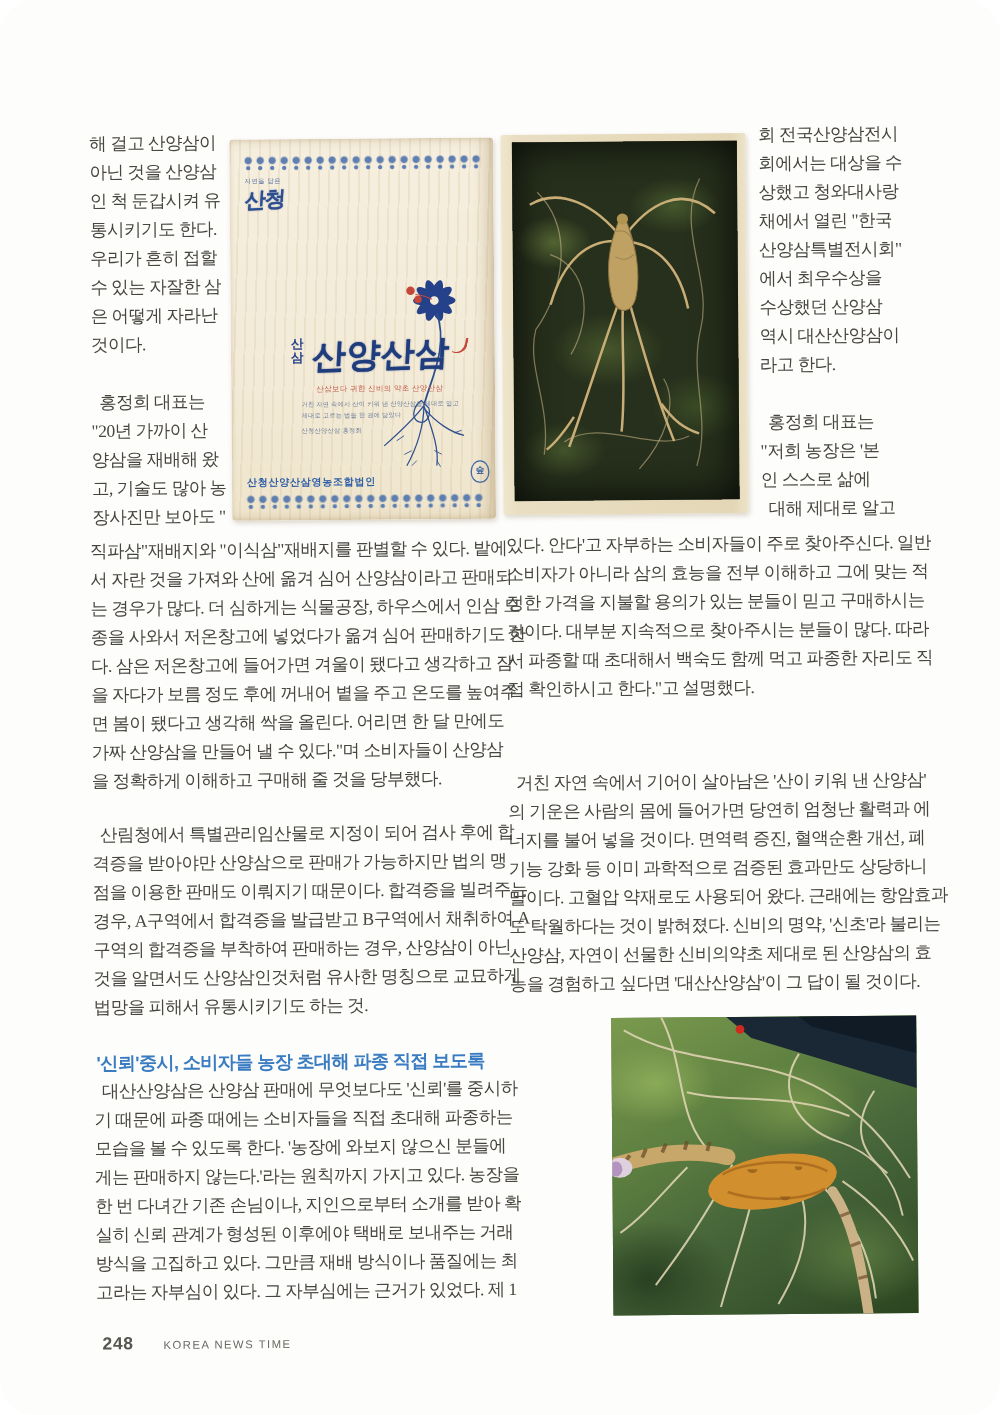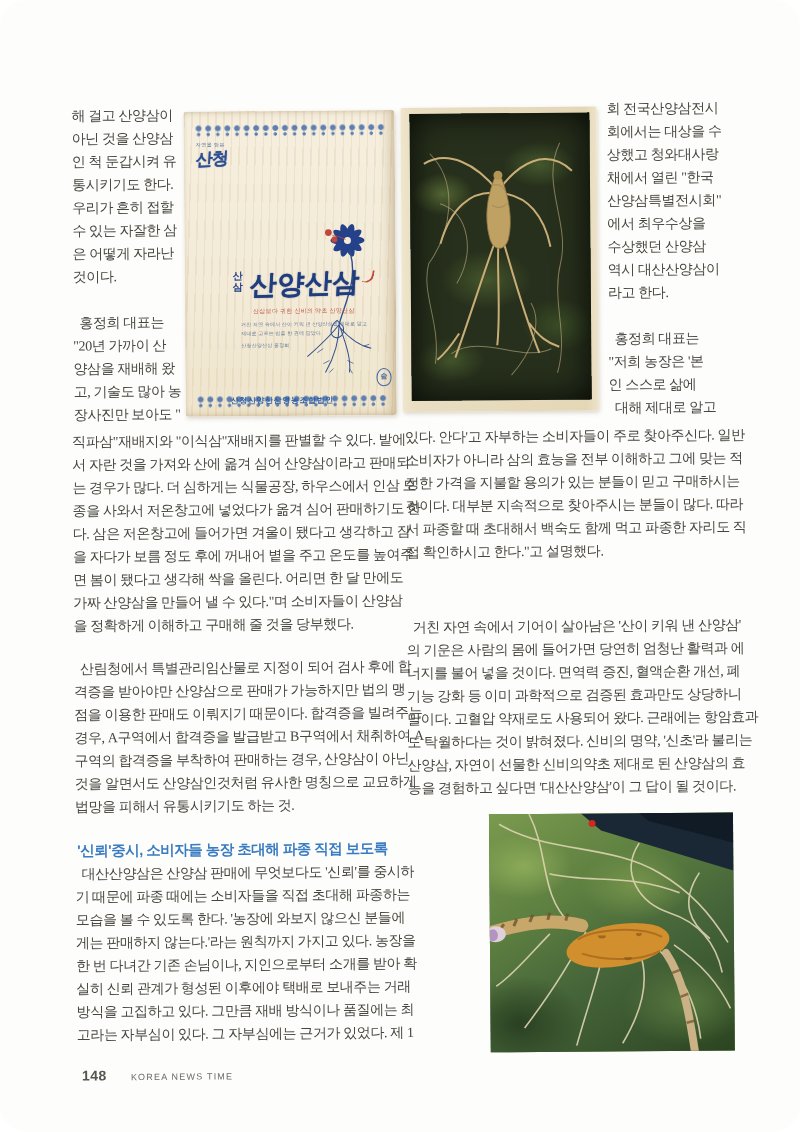--- a/index.html
+++ b/index.html
@@ -68,21 +68,21 @@
     text-shadow:0 0 1.2px rgba(31,60,125,0.9);
   }
   .red-swirl {
     width:9px; height:13px; margin:4px 0 0 3px;
     border-right:2.2px solid #c4473c; border-bottom:1.5px solid #c4473c;
     border-radius:0 0 9px 0; transform:rotate(12deg);
   }
   .cover .subtitle { position:absolute; left:68px; top:196px; font-size:6px; color:#c05b4e; letter-spacing:0.3px; }
   .cover .fine { position:absolute; left:56px; font-size:5px; line-height:8px; color:#6d7f9d; width:130px; letter-spacing:0.2px; }
   .f1 { top:210px; } .f2 { top:219px; } .credit { top:231px; color:#8a93a5; }
-  .cover .org { position:absolute; left:12px; top:284px; font-size:8px; font-weight:bold; color:#2e5ea6; letter-spacing:0.6px;margin-left:33px; }
+  .cover .org { position:absolute; left:12px; top:269px; font-size:8px; font-weight:bold; color:#2e5ea6; letter-spacing:0.6px; }
   .seal {
     position:absolute; left:191px; top:258px; width:13px; height:16px;
     border:1.4px solid #3f66a4; border-radius:50% 50% 45% 45%;
     color:#3f66a4; font-size:7px; line-height:15px; text-align:center; font-weight:bold;
   }
   .flower-svg { position:absolute; left:108px; top:110px; }
 
   
   .mossbox {
     position:absolute; left:404px; top:108px; width:196px; height:304px;
@@ -279,17 +279,17 @@
         <ellipse cx="3" cy="121" rx="5" ry="6" fill="#b394c0"></ellipse>
         <ellipse cx="128" cy="132" rx="52" ry="21" transform="rotate(-9 128 132)" fill="#d28f2e"></ellipse>
         <path d="M88 126 C 104 116, 150 112, 172 124 M92 140 C 116 148, 152 148, 170 138" stroke="#a5681d" stroke-width="2" fill="none" opacity="0.8"></path>
         <path d="M108 122 a4 3 0 1 0 8 0 M134 144 a4 3 0 1 0 8 0 M146 120 a3 3 0 1 0 6 0" fill="#8a5618" opacity="0.7"></path>
         <path d="M176 140 C 192 164, 198 196, 204 238" stroke="#cbb186" stroke-width="8" fill="none" stroke-linecap="round"></path>
         <path d="M182 160 l8 -3 M190 184 l8 -3 M196 210 l8 -2" stroke="#71512a" stroke-width="2.5" opacity="0.7"></path>
       </svg>
     </div>
 
     <div class="footer">
-      <span class="pagenum">148</span><span class="mag">KOREA NEWS TIME</span>
+      <span class="pagenum">248</span><span class="mag">KOREA NEWS TIME</span>
     </div>
 
   </div>
 </div>
 
 </body></html>

